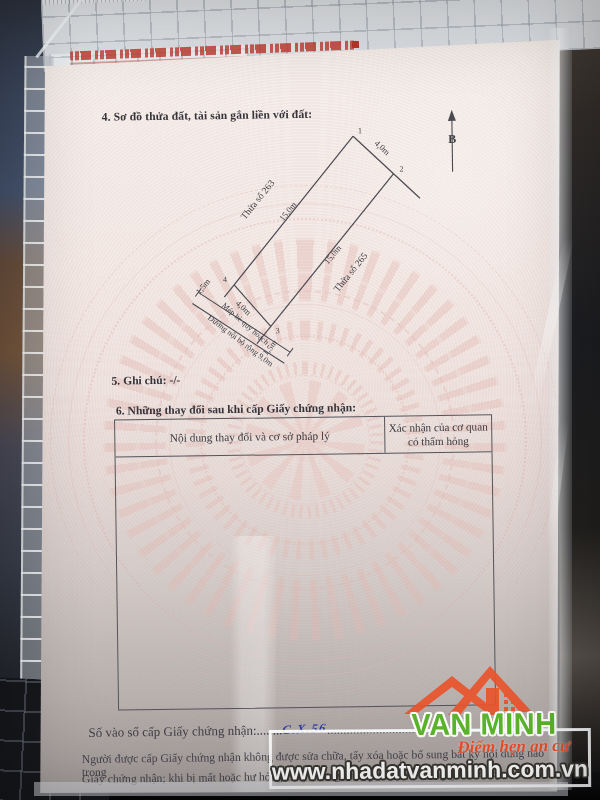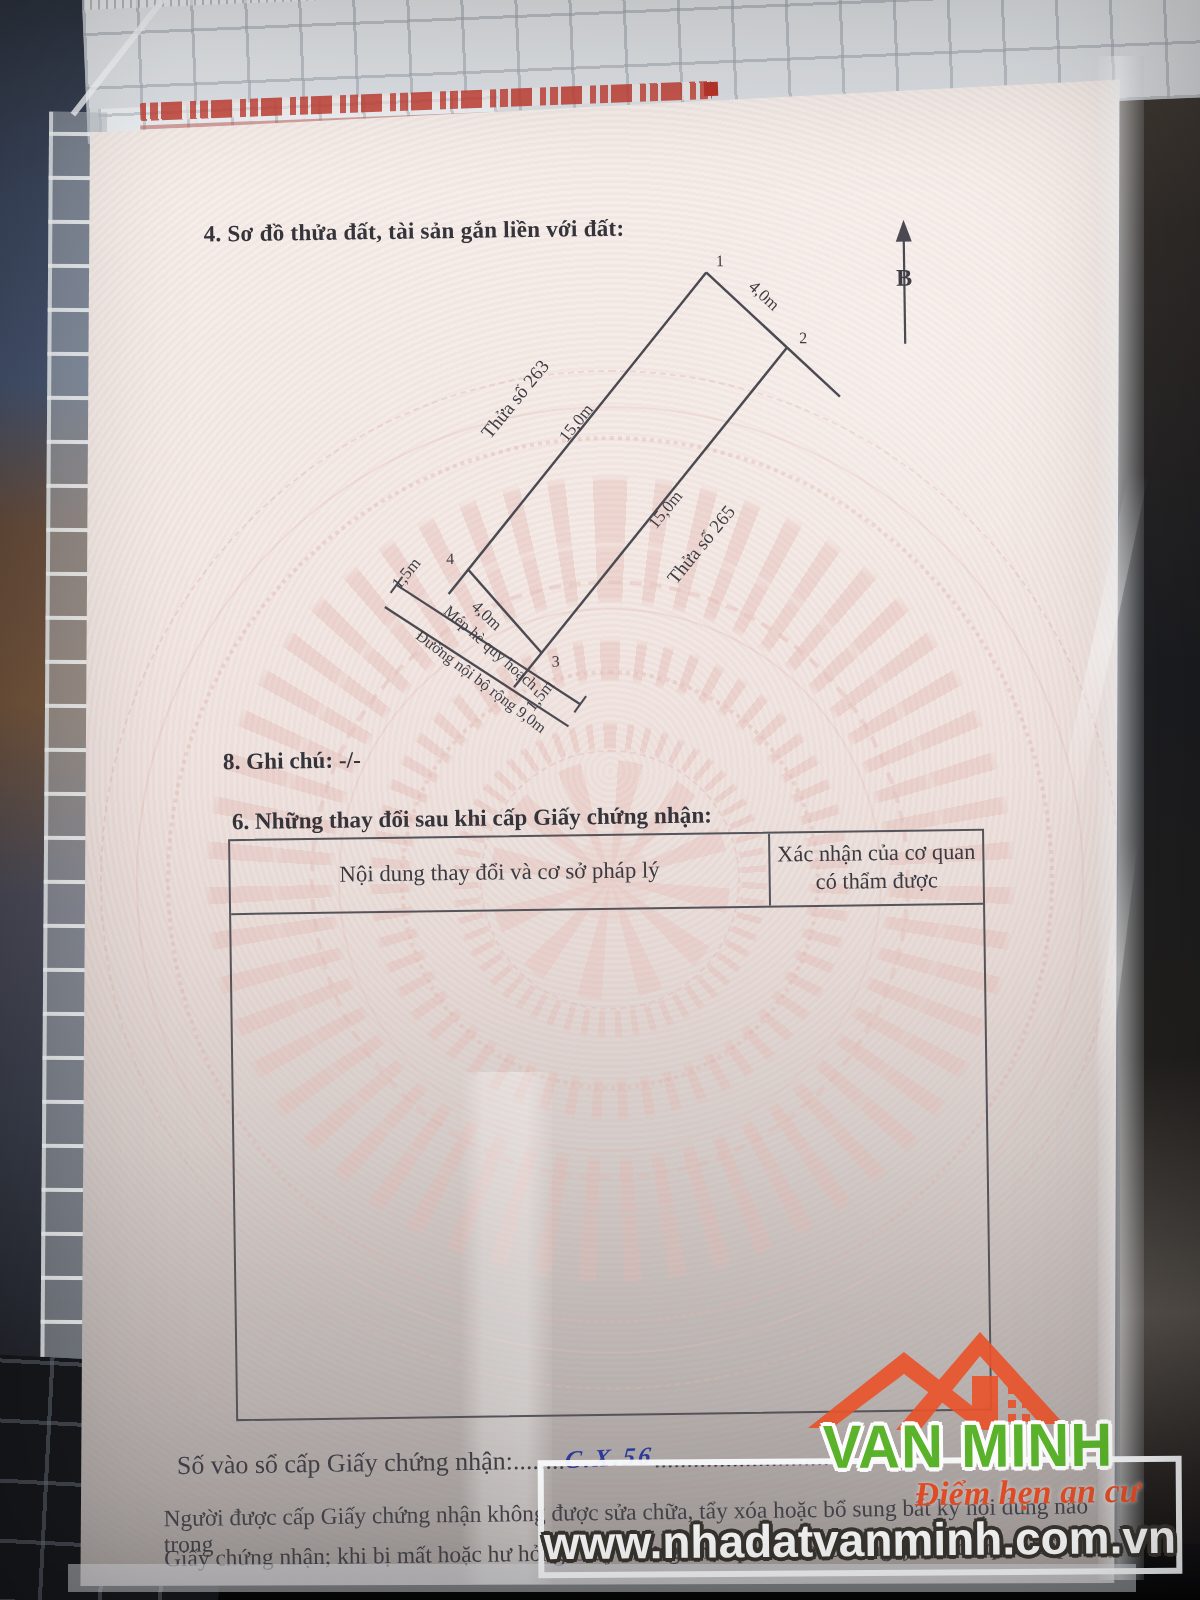--- a/index.html
+++ b/index.html
@@ -158,29 +158,29 @@
       <text x="207" y="287" text-anchor="middle" class="dim" transform="rotate(-50 207 287)">1,5m</text>
       <text x="273" y="349" text-anchor="middle" class="dim" transform="rotate(-50 273 349)">1,5m</text>
 
       <text x="263" y="201" text-anchor="middle" class="parcel-name" transform="rotate(-50 263 201)">Thửa số 263</text>
       <text x="355" y="275" text-anchor="middle" class="parcel-name" transform="rotate(-50 355 275)">Thửa số 265</text>
 
       <text x="245" y="325" text-anchor="middle" class="roadtxt" transform="rotate(42 245 325)">Mép hè quy hoạch</text>
       <text x="240" y="342" text-anchor="middle" class="roadtxt" transform="rotate(38 240 342)">Đường nội bộ rộng 9,0m</text>
     </svg>
 
-    <div class="abs h5">8. Ghi chú: -/-</div>
+    <div class="abs h5">5. Ghi chú: -/-</div>
     <div class="abs h6">6. Những thay đổi sau khi cấp Giấy chứng nhận:</div>
 
     <div class="abs table">
       <div class="thead">
         <div class="th1">Nội dung thay đổi và cơ sở pháp lý</div>
         <div class="th2">
           <span>Xác nhận của cơ quan</span>
-          <span>có thẩm được</span>
+          <span>có thẩm hỏng</span>
         </div>
       </div>
       <div class="tbody"></div>
     </div>
 
     <div class="abs reg-row">
       <span>Số vào sổ cấp Giấy chứng nhận:</span><span>........</span><span class="reg-value">C.X.56</span><span>...........................</span>
     </div>
     <div class="abs note">Người được cấp Giấy chứng nhận không được sửa chữa, tẩy xóa hoặc bổ sung bất kỳ nội dung nào trong</div>
     <div class="abs note note2">Giấy chứng nhận; khi bị mất hoặc hư hỏng Giấy chứng nhận phải khai báo ngay với cơ quan cấp Giấy</div>

